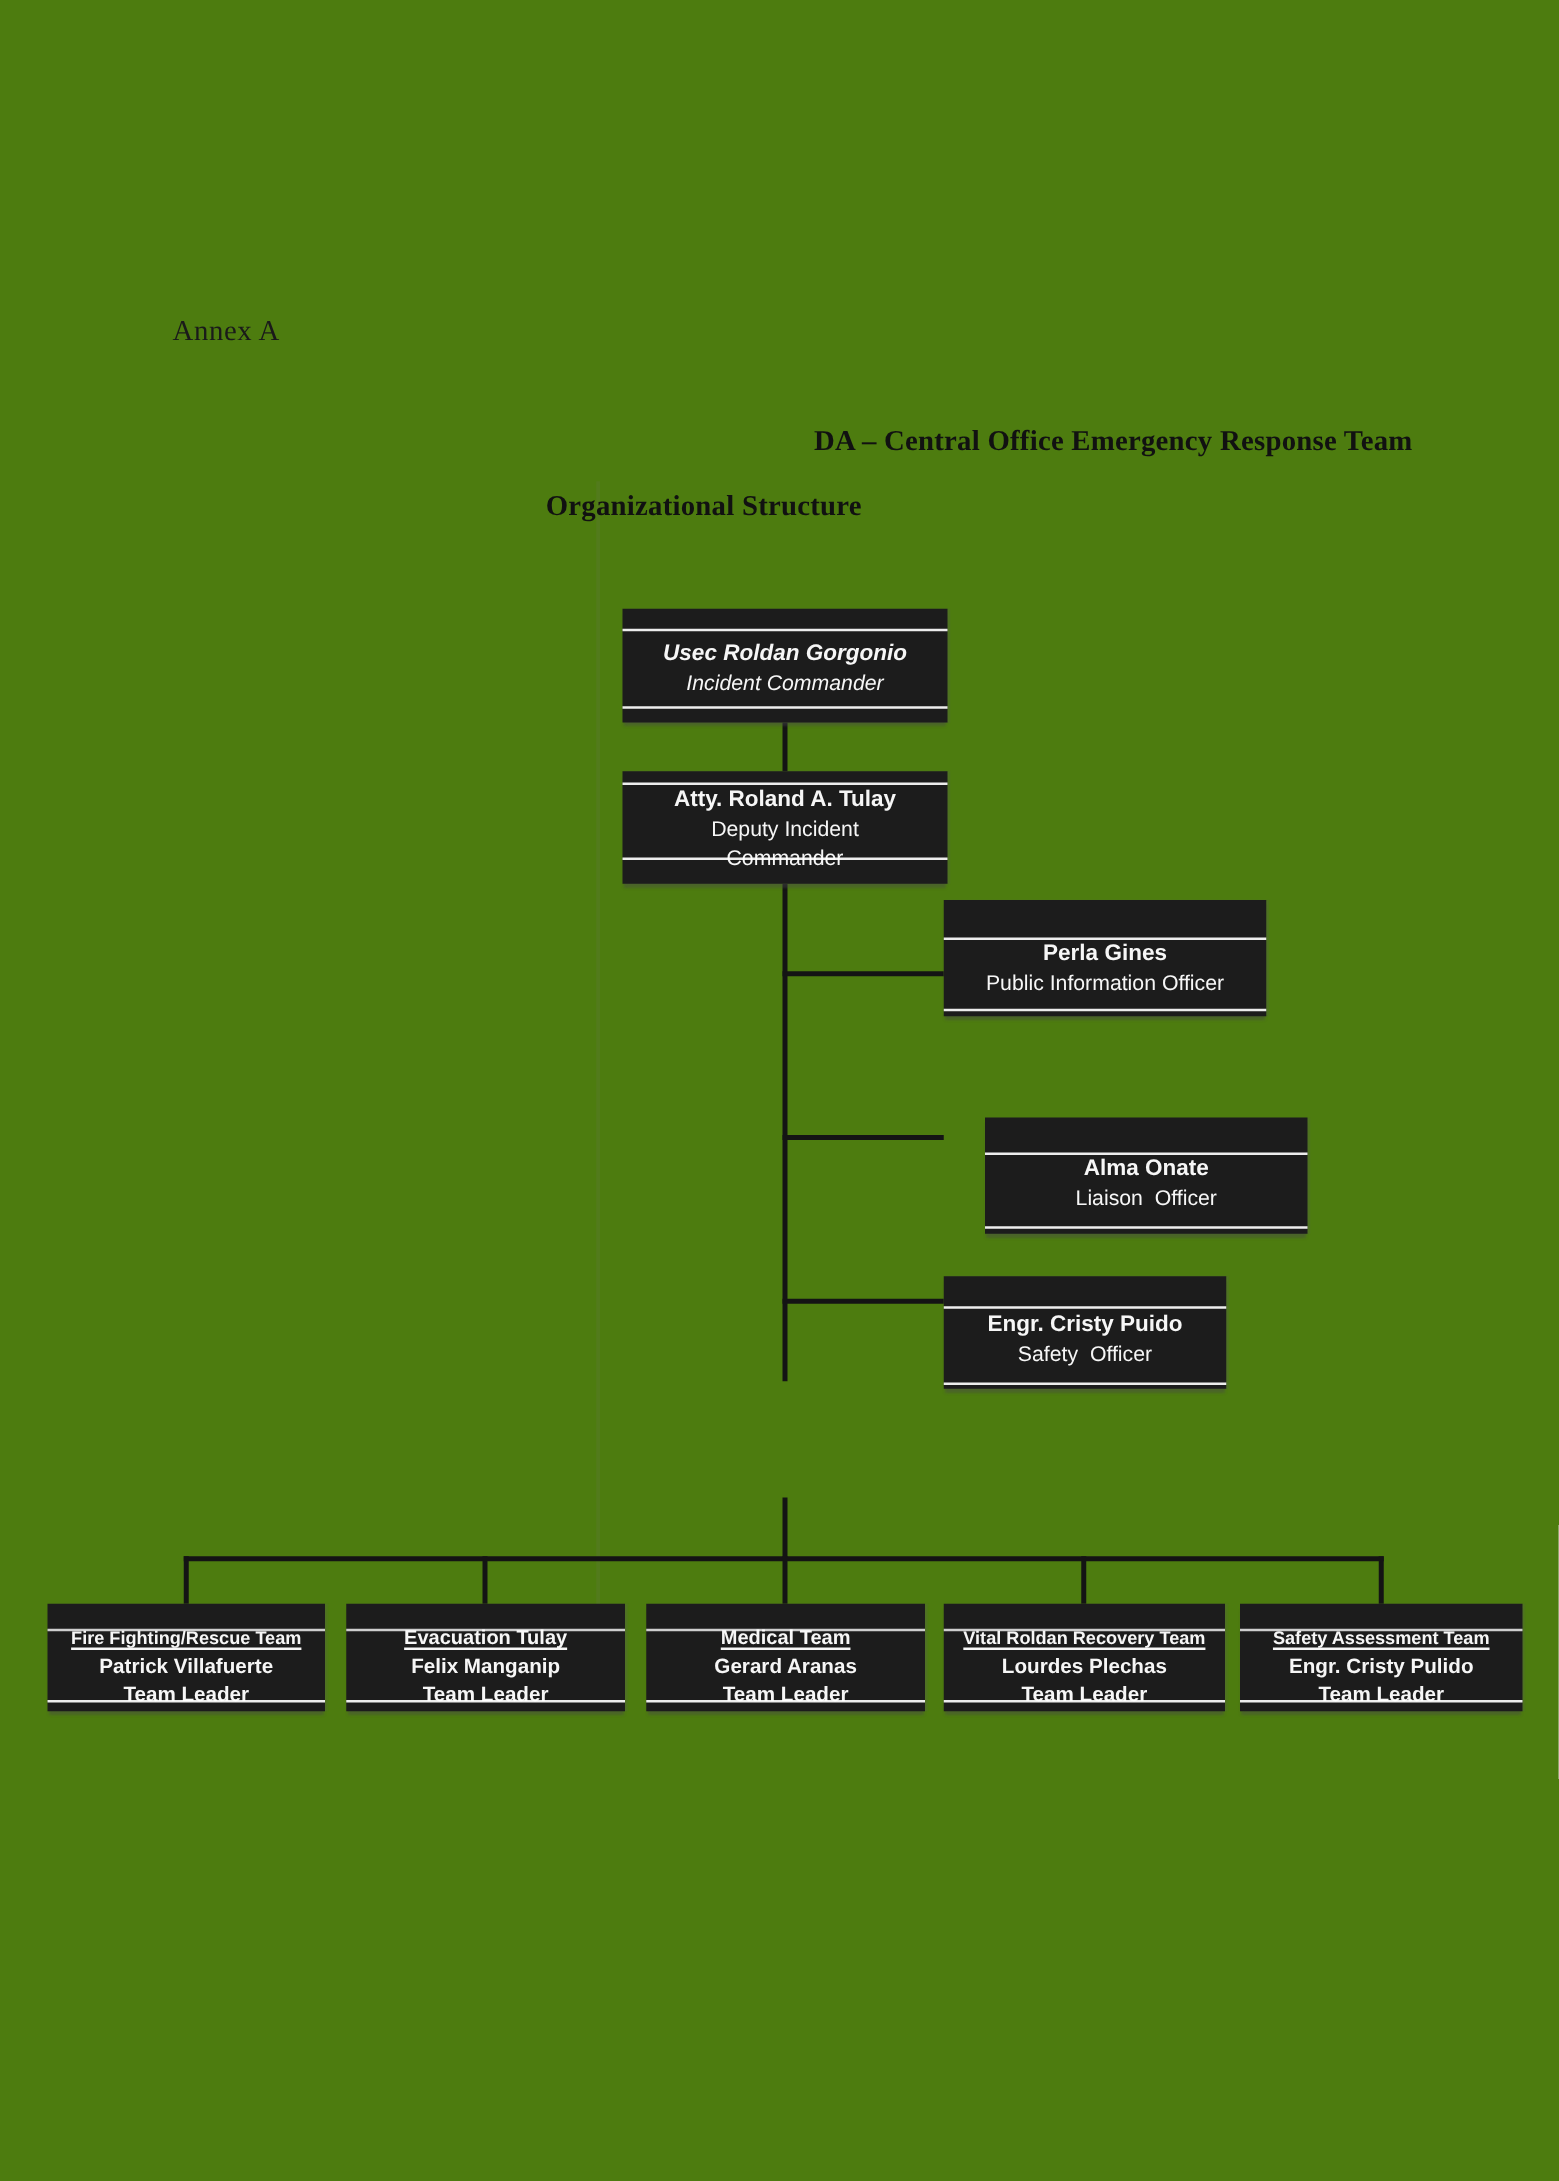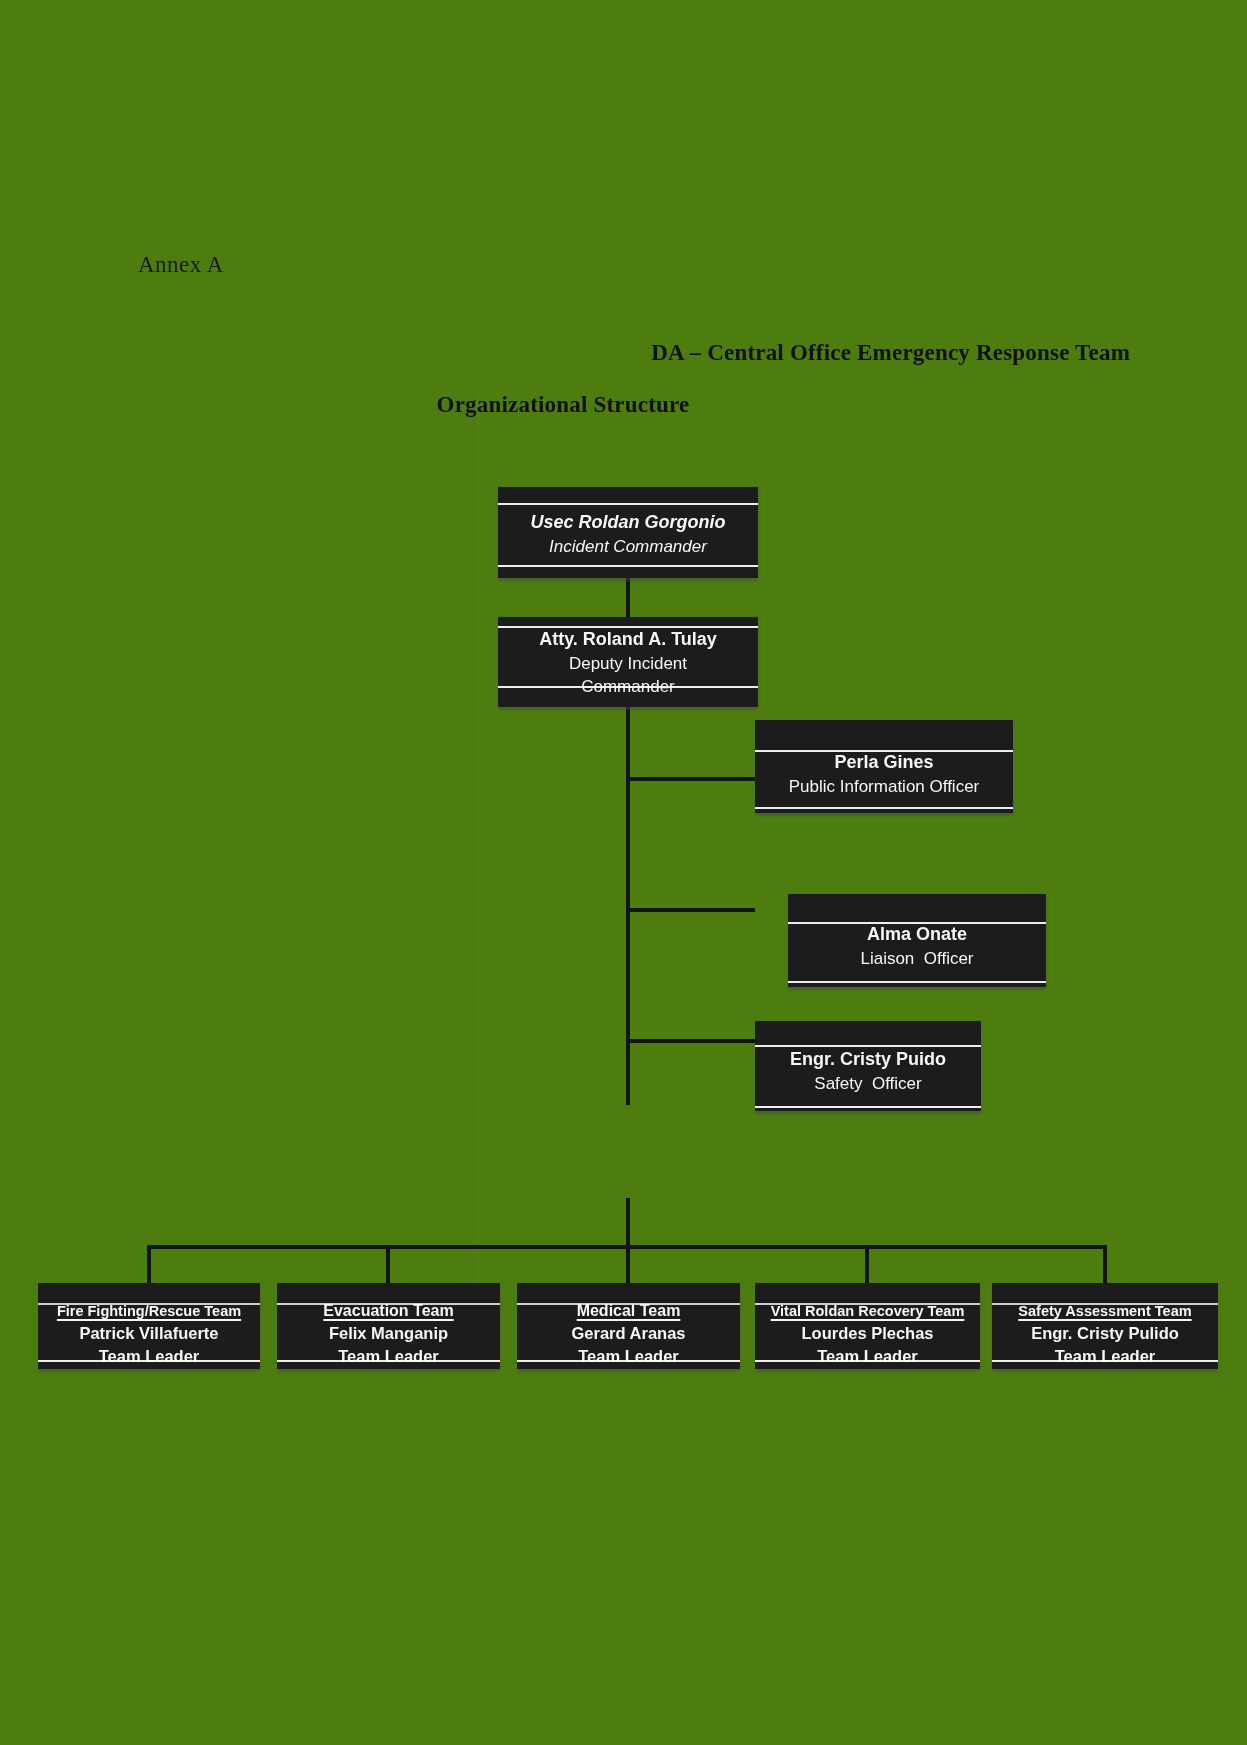--- a/index.html
+++ b/index.html
@@ -139,21 +139,21 @@
   <div class="box team-box t1">
     <div class="rule" style="top:20px;opacity:0.85;"></div>
     <div class="team-name">Fire Fighting/Rescue Team</div>
     <div class="name">Patrick Villafuerte</div>
     <div class="role">Team Leader</div>
     <div class="rule" style="top:77px;"></div>
   </div>
 
   <div class="box team-box t2">
     <div class="rule" style="top:20px;opacity:0.85;"></div>
-    <div class="team-name" style="font-size:16px;">Evacuation Team</div>
+    <div class="team-name" style="font-size:16px;">Evacuation Tulay</div>
     <div class="name">Felix Manganip</div>
     <div class="role">Team Leader</div>
     <div class="rule" style="top:77px;"></div>
   </div>
 
   <div class="box team-box t3">
     <div class="rule" style="top:20px;opacity:0.85;"></div>
     <div class="team-name" style="font-size:16px;">Medical Team</div>
     <div class="name">Gerard Aranas</div>
     <div class="role">Team Leader</div>

